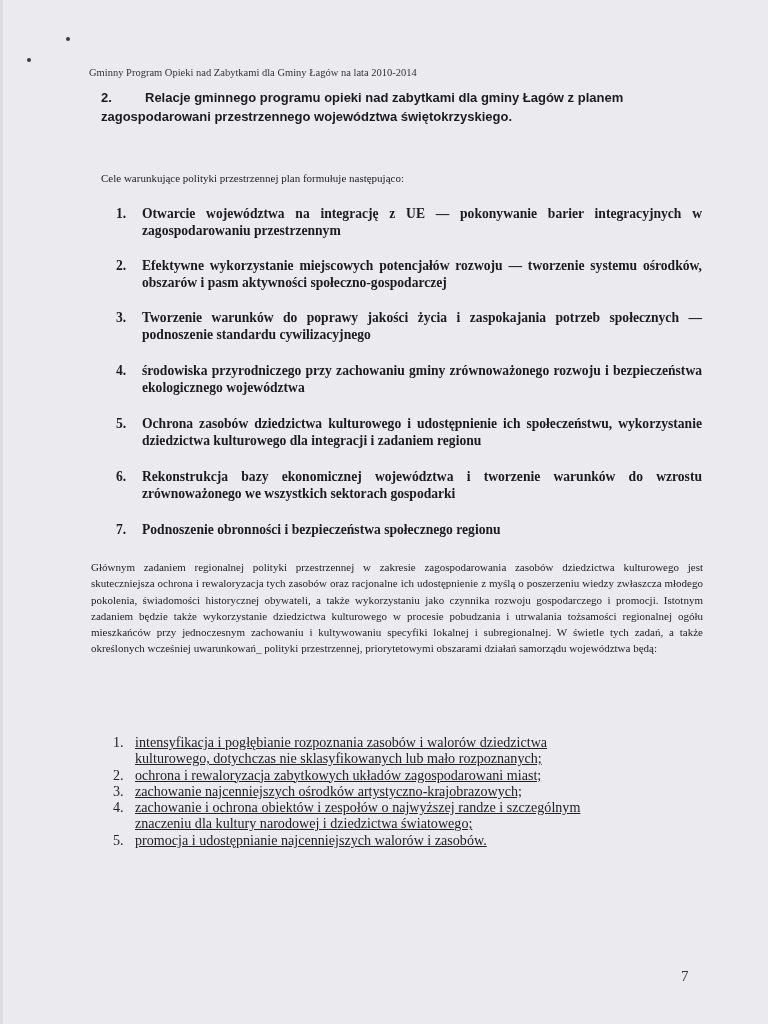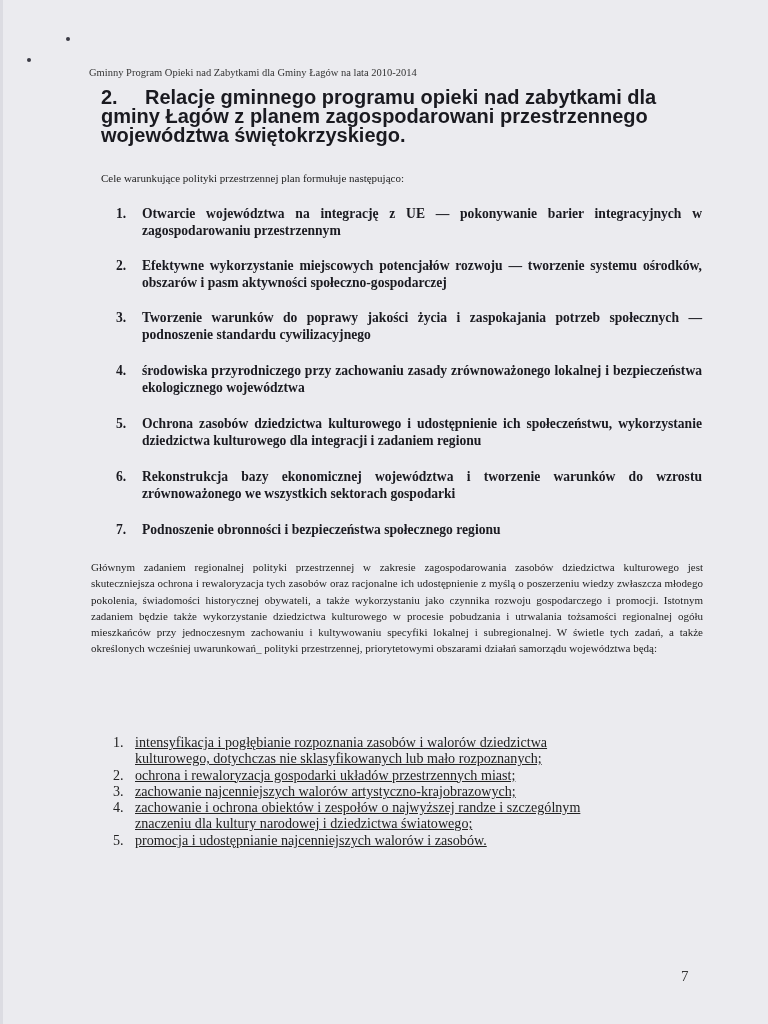--- a/index.html
+++ b/index.html
@@ -36,21 +36,21 @@
       white-space: nowrap;
       margin-top: 36px;
     }
     .section-title {
       position: absolute;
       left: 101px;
       top: 88px;
       width: 600px;
       font-family: "Liberation Sans", sans-serif;
       font-weight: bold;
-      font-size: 20px;
+      font-size: 13px;
       line-height: 19px;
       color: #1a1a20;
     }
     .section-title .num {
       display: inline-block;
       width: 44px;
     }
     .intro {
       position: absolute;
       left: 101px;
@@ -145,21 +145,21 @@
     <span class="n">2.</span>
     <span class="t">Efektywne wykorzystanie miejscowych potencjałów rozwoju — tworzenie systemu ośrodków, obszarów i pasm aktywności społeczno-gospodarczej</span>
   </li>
   <li class="goal" style="margin-bottom:20px">
     <span class="n">3.</span>
     <span class="t">Tworzenie warunków do poprawy jakości życia i zaspokajania potrzeb społecznych — podnoszenie standardu cywilizacyjnego</span>
   </li>
   <li class="goal" style="margin-bottom:20px">
     <span class="n">4.</span>
     <span class="t">
-      <span style="display:block">środowiska przyrodniczego przy zachowaniu zasady zrównoważonego lokalnej i bezpieczeństwa ekologicznego województwa</span>
+      <span style="display:block">środowiska przyrodniczego przy zachowaniu gminy zrównoważonego rozwoju i bezpieczeństwa ekologicznego województwa</span>
     </span>
   </li>
   <li class="goal" style="margin-bottom:20px">
     <span class="n">5.</span>
     <span class="t">Ochrona zasobów dziedzictwa kulturowego i udostępnienie ich społeczeństwu, wykorzystanie dziedzictwa kulturowego dla integracji i zadaniem regionu</span>
   </li>
   <li class="goal" style="margin-bottom:20px">
     <span class="n">6.</span>
     <span class="t">Rekonstrukcja bazy ekonomicznej województwa i tworzenie warunków do wzrostu zrównoważonego we wszystkich sektorach gospodarki</span>
   </li>
@@ -174,25 +174,25 @@
 <ul class="priorities">
   <li class="prio">
     <span class="n">1.</span>
     <span class="t">
       <span style="display:block">intensyfikacja i pogłębianie rozpoznania zasobów i walorów dziedzictwa</span>
       <span style="display:block">kulturowego, dotychczas nie sklasyfikowanych lub mało rozpoznanych;</span>
     </span>
   </li>
   <li class="prio">
     <span class="n">2.</span>
-    <span class="t">ochrona i rewaloryzacja gospodarki układów przestrzennych miast;</span>
+    <span class="t">ochrona i rewaloryzacja zabytkowych układów zagospodarowani miast;</span>
   </li>
   <li class="prio">
     <span class="n">3.</span>
-    <span class="t">zachowanie najcenniejszych walorów artystyczno-krajobrazowych;</span>
+    <span class="t">zachowanie najcenniejszych ośrodków artystyczno-krajobrazowych;</span>
   </li>
   <li class="prio">
     <span class="n">4.</span>
     <span class="t">
       <span style="display:block">zachowanie i ochrona obiektów i zespołów o najwyższej randze i szczególnym</span>
       <span style="display:block">znaczeniu dla kultury narodowej i dziedzictwa światowego;</span>
     </span>
   </li>
   <li class="prio">
     <span class="n">5.</span>

